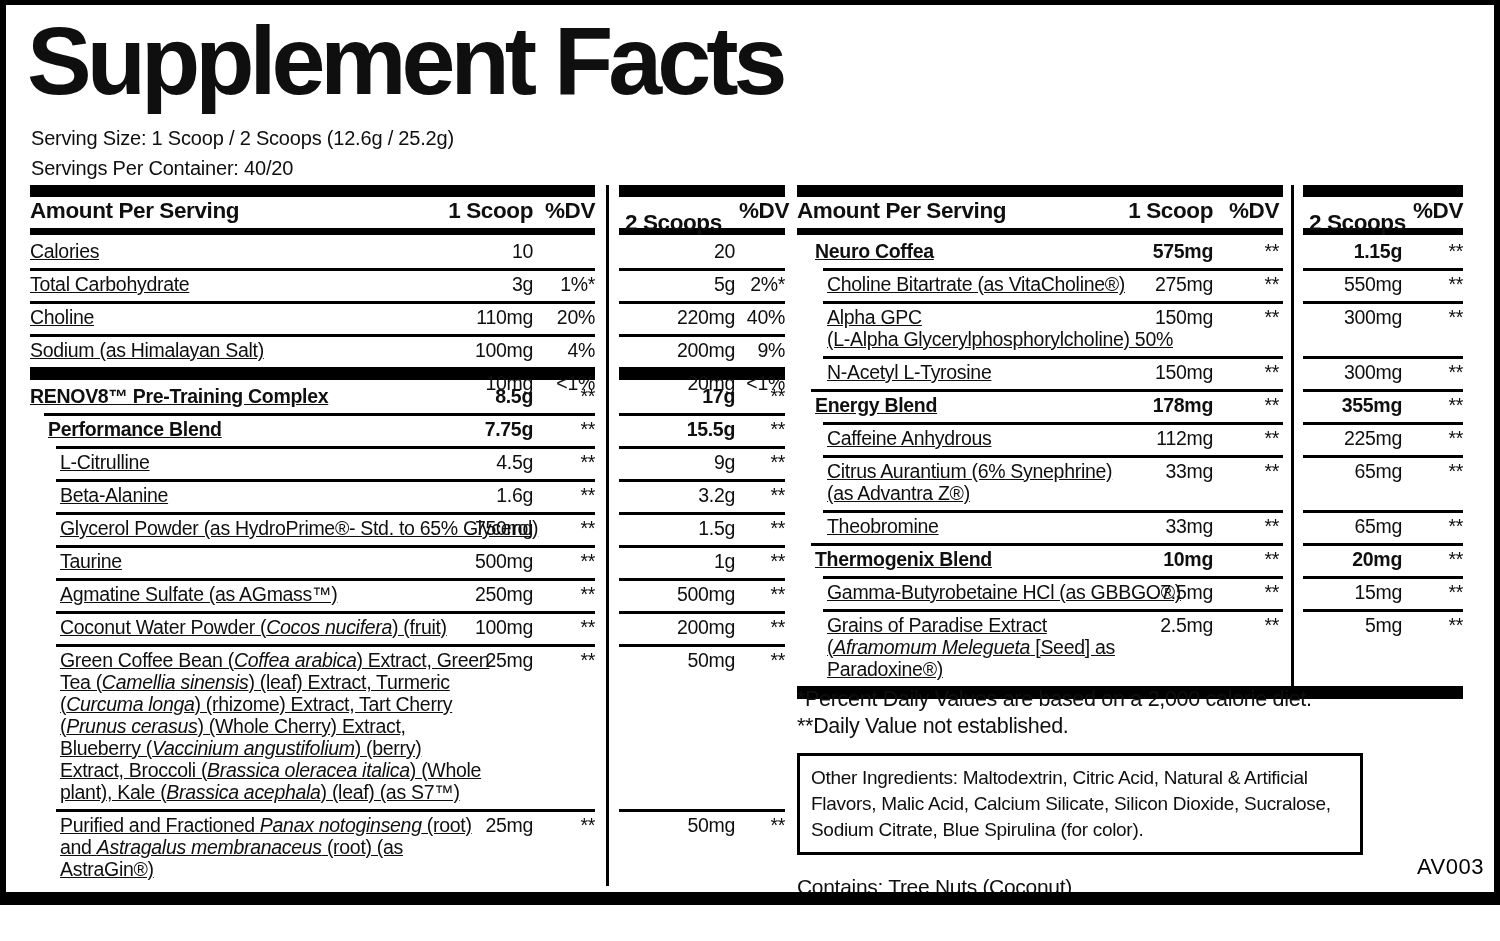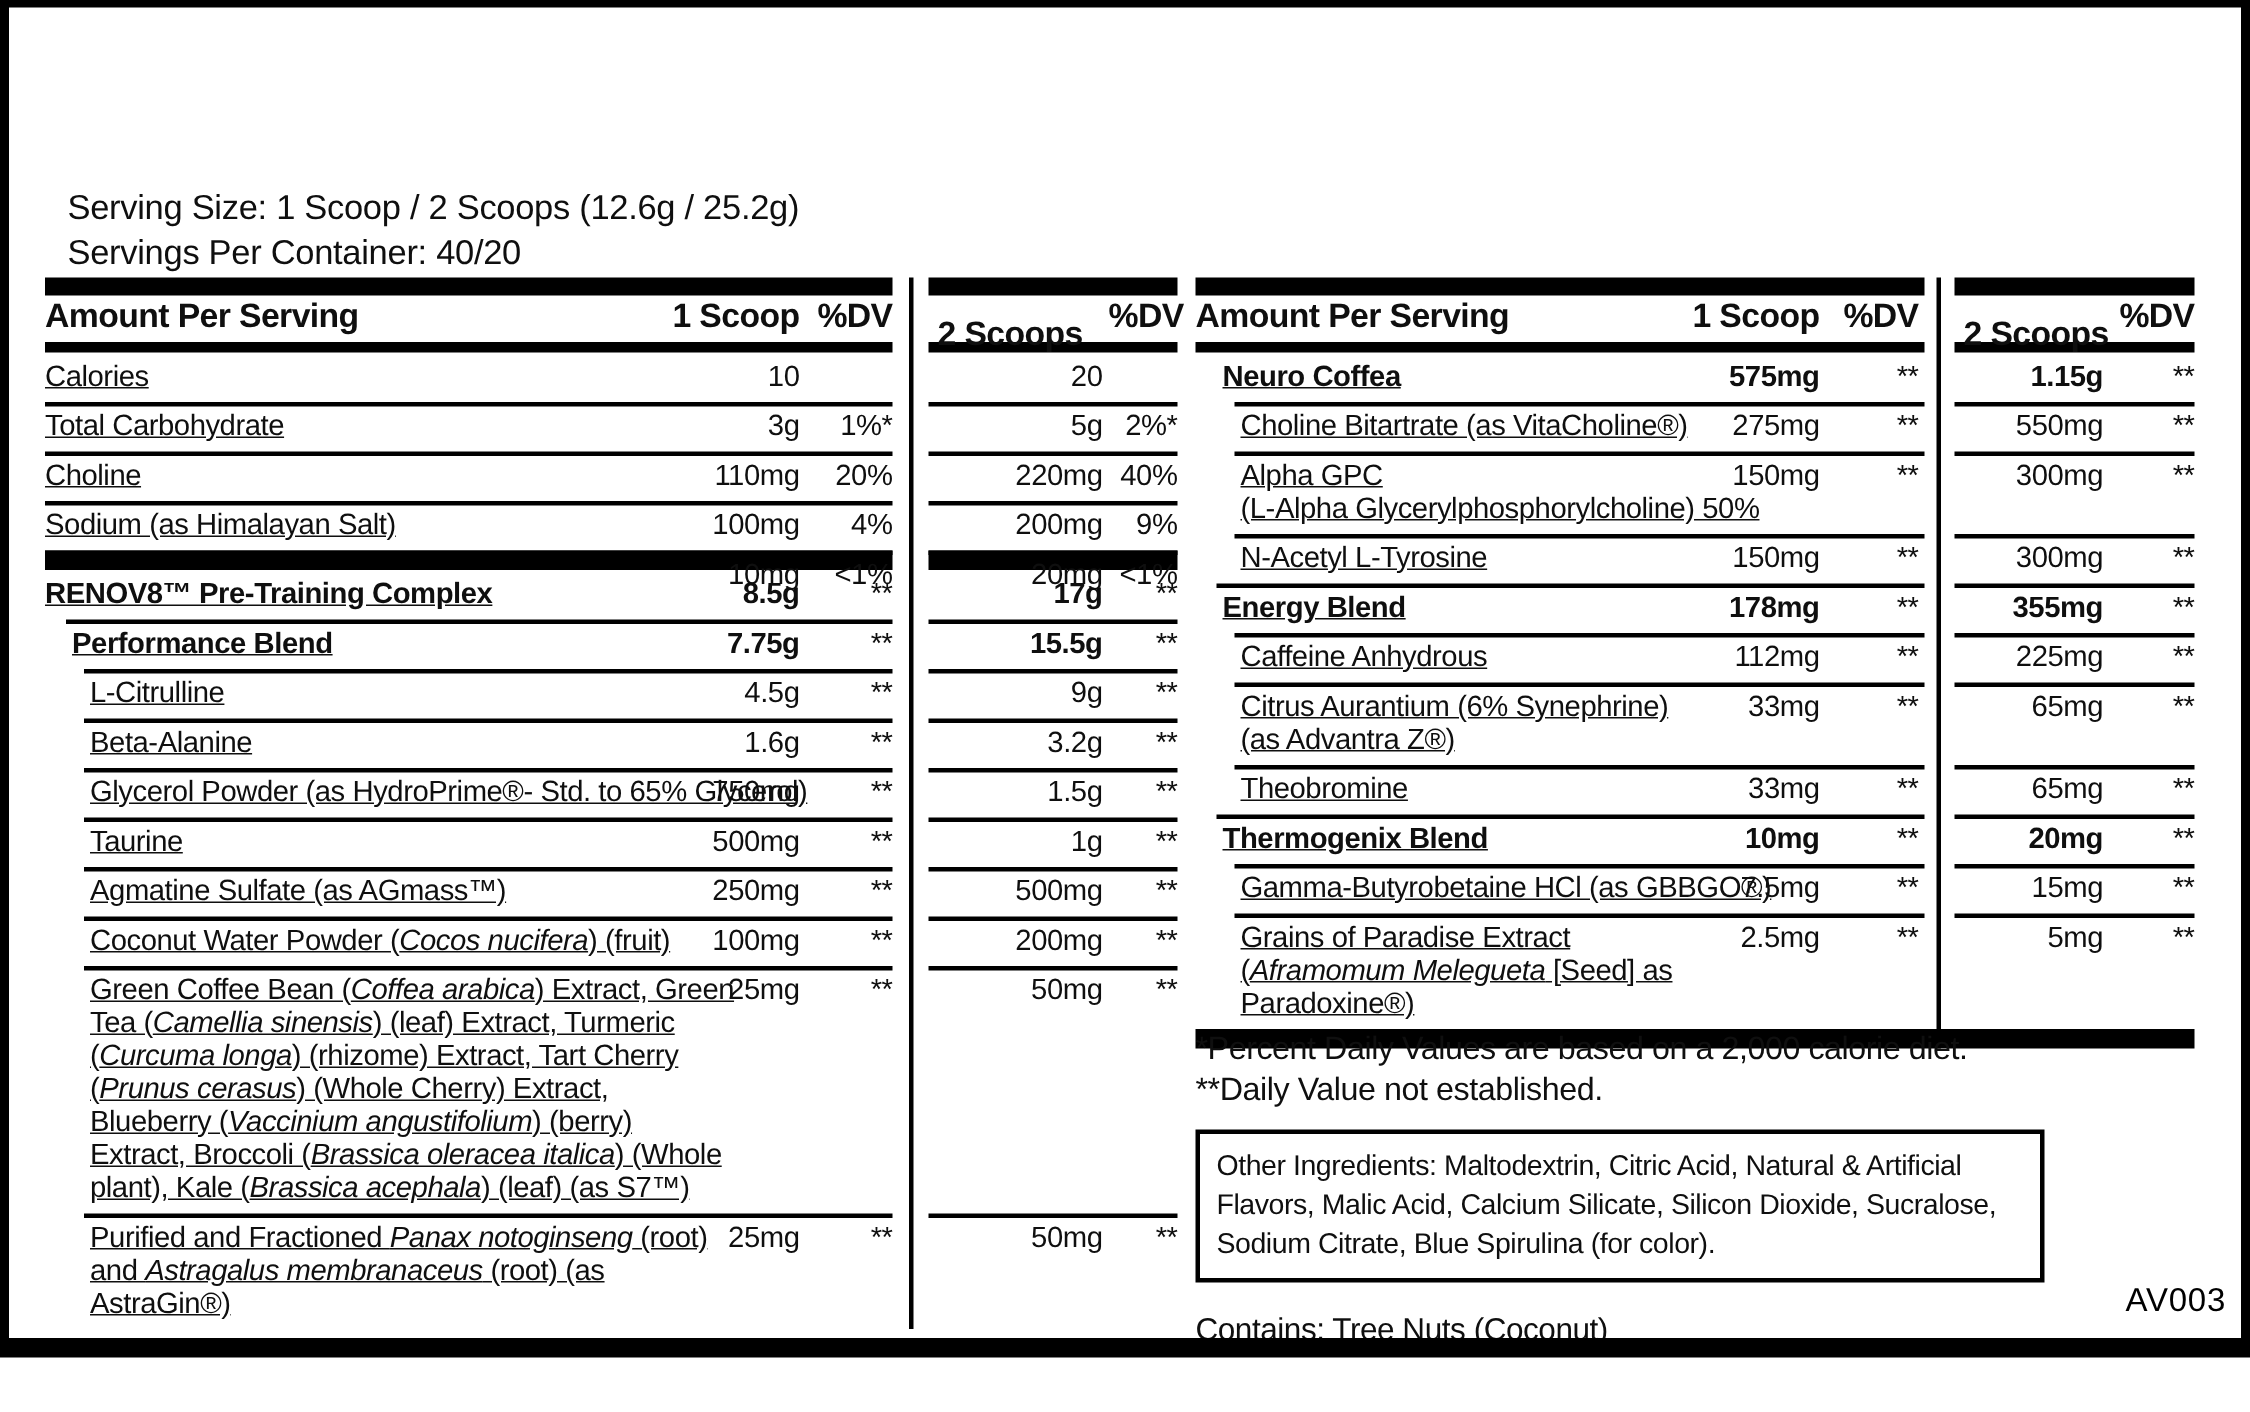--- a/index.html
+++ b/index.html
@@ -2,21 +2,21 @@
 <html><head>
 <meta charset="utf-8">
 <style>
   html,body{margin:0;padding:0;background:#fff;}
   .page{position:relative;width:1500px;height:941px;background:#ffffff;overflow:hidden;
         font-family:"Liberation Sans",sans-serif;color:#0f0f0f;}
   .frame{position:absolute;left:0;top:0;width:1500px;height:905px;box-sizing:border-box;
          border:solid #000;border-width:5px 6px 13px 6px;pointer-events:none;}
   .title{position:absolute;left:27px;top:6px;margin:0;font-size:97px;font-weight:bold;
          letter-spacing:-5px;line-height:110px;white-space:nowrap;}
-  .servinfo{position:absolute;left:31px;top:123px;font-size:23px;line-height:30px;letter-spacing:-0.2px;margin-left:14px;}
+  .servinfo{position:absolute;left:31px;top:123px;font-size:20px;line-height:30px;letter-spacing:-0.2px;}
 
   
   .region{position:absolute;top:185px;font-size:19.5px;letter-spacing:-0.3px;line-height:22px;}
   .region::after{content:"";position:absolute;top:0;bottom:0;width:3px;background:#000;}
   .lt{left:30px;width:755px;}
   .rt{left:797px;width:666px;}
   .lt::after{left:576px;}
   .rt::after{left:494px;}
 
   .trow{display:flex;align-items:stretch;}
@@ -71,20 +71,21 @@
   .contains{margin-top:18px;font-size:21px;}
 
   .code{position:absolute;right:16px;top:854px;font-size:22px;color:#000000;letter-spacing:0.5px;}
   i{font-style:italic;}
 </style>
 </head>
 <body>
 
 <div class="page">
 
+  <h1 class="title">Supplement Facts</h1>
 
   <div class="servinfo">
     <div>Serving Size: 1 Scoop / 2 Scoops (12.6g / 25.2g)</div>
     <div>Servings Per Container: 40/20</div>
   </div>
 
   <div class="region lt">
     <div class="trow bars h12">
       <div class="lbar"></div>
       <div class="gap"></div>

